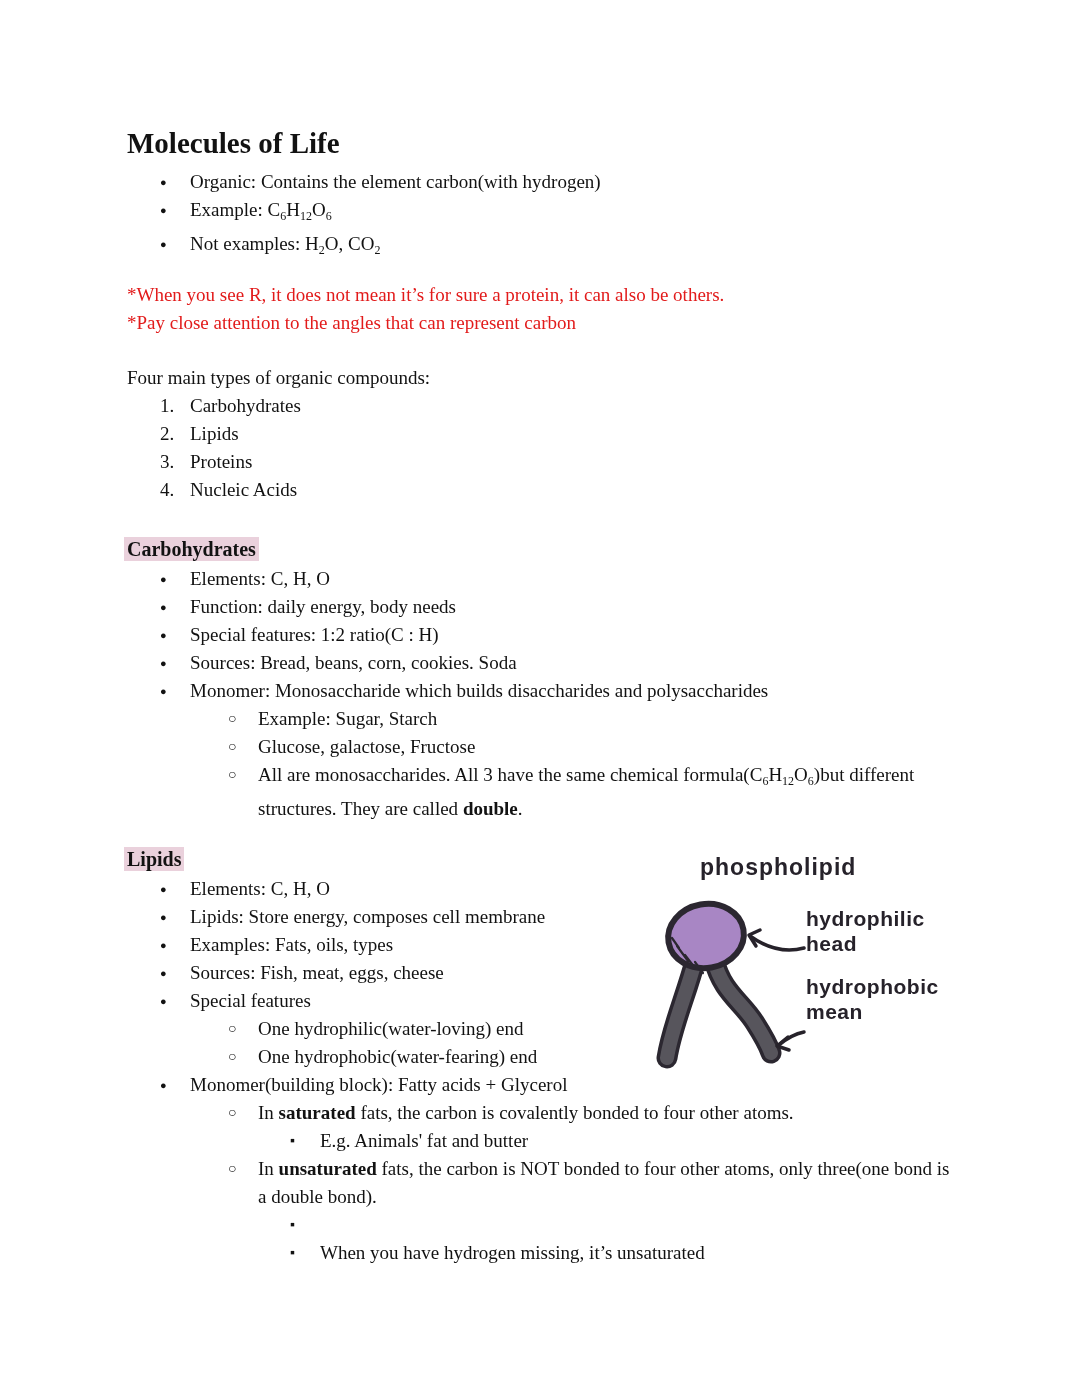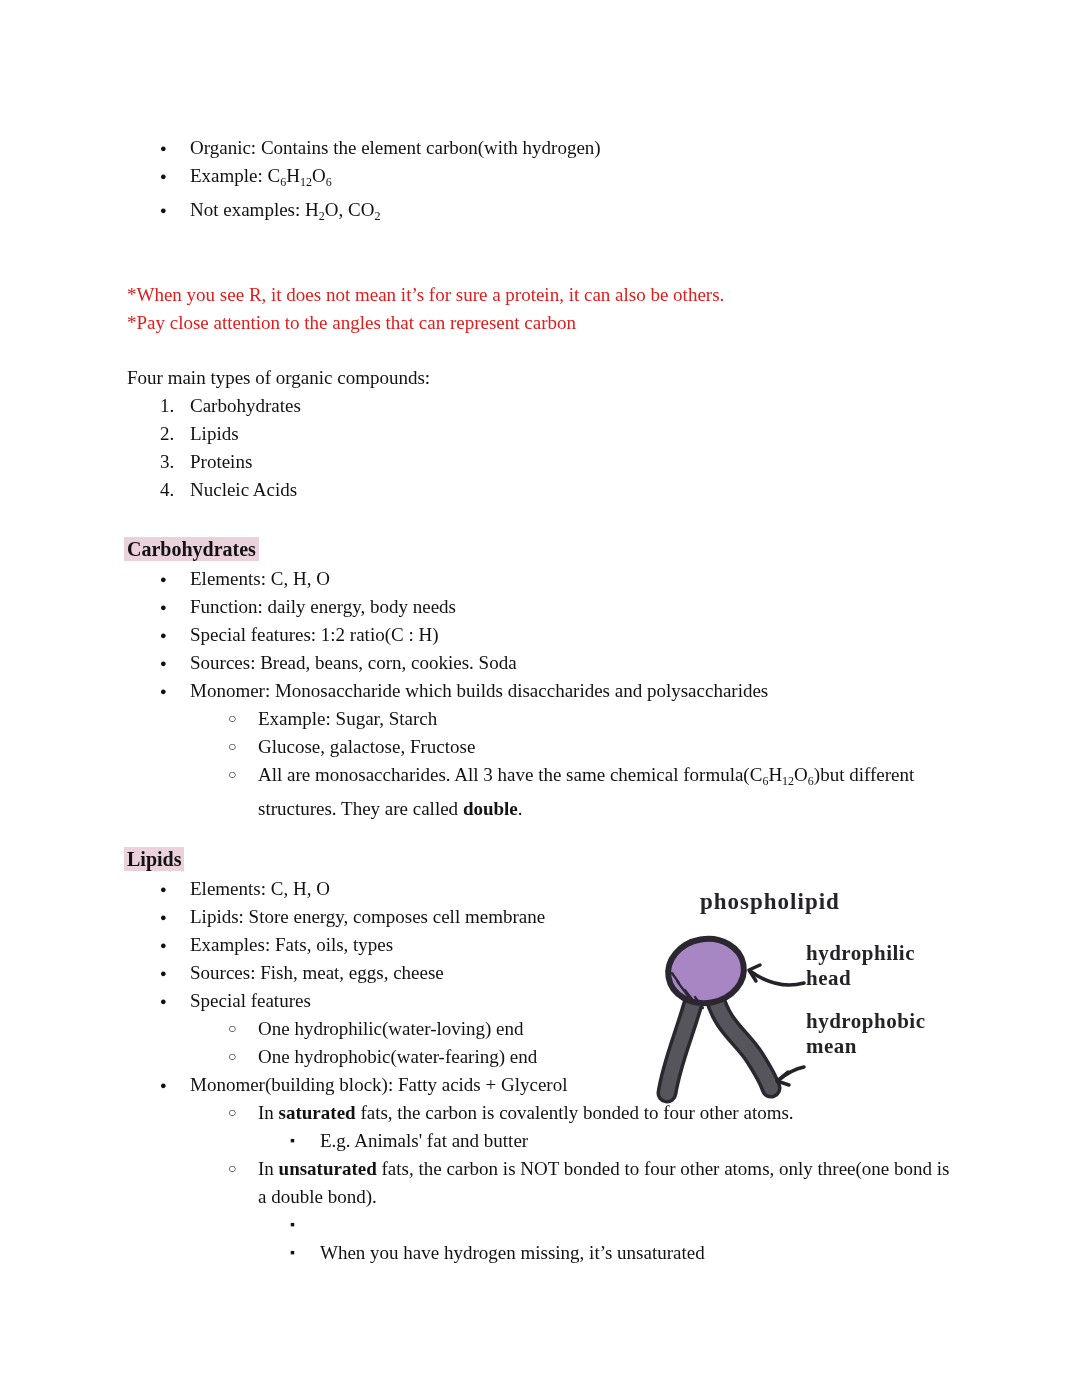--- a/index.html
+++ b/index.html
@@ -19,33 +19,34 @@
   .m-square{font-size:14px;}
   .txt{flex:1 1 auto;}
   .txt .sub{font-size:12px;vertical-align:-4px;}
   .txt .bd{font-weight:bold;}
   .plain{line-height:28px;font-size:19px;}
   .warn .plain{color:#e21b1b;}
   .sec-head{line-height:28px;}
   .hl{background:#ead1dc;font-weight:bold;font-size:20px;padding:1px 3px;margin-left:-3px;}
   
   .fig{position:absolute;left:652px;top:846px;width:312px;height:232px;
-       font-family:Liberation Serif, serif;margin-top:35px;}
+       font-family:Liberation Sans, sans-serif;}
   .fig svg{position:absolute;left:0;top:0;}
   .fig-caption{position:absolute;left:48px;top:8px;font-size:23px;font-weight:bold;
        letter-spacing:1px;color:#26222a;}
   .fig-label{position:absolute;font-size:21px;font-weight:bold;line-height:25px;
        color:#26222a;letter-spacing:0.5px;}
   .lbl-head{left:154px;top:60px;}
   .lbl-tail{left:154px;top:128px;}
 </style>
 </head>
 <body>
 
 <div class="block" style="top:126px">
+  <h1>Molecules of Life</h1>
   <div style="height:8px"></div>
   <div class="line lvl1">
     <span class="marker m-disc">●</span>
     <span class="txt"><span>Organic: Contains the element carbon(with hydrogen)</span></span>
   </div>
   <div class="line lvl1">
     <span class="marker m-disc">●</span>
     <span class="txt"><span>Example: C</span><span class="sub">6</span><span>H</span><span class="sub">12</span><span>O</span><span class="sub">6</span></span>
   </div>
   <div class="line lvl1">

